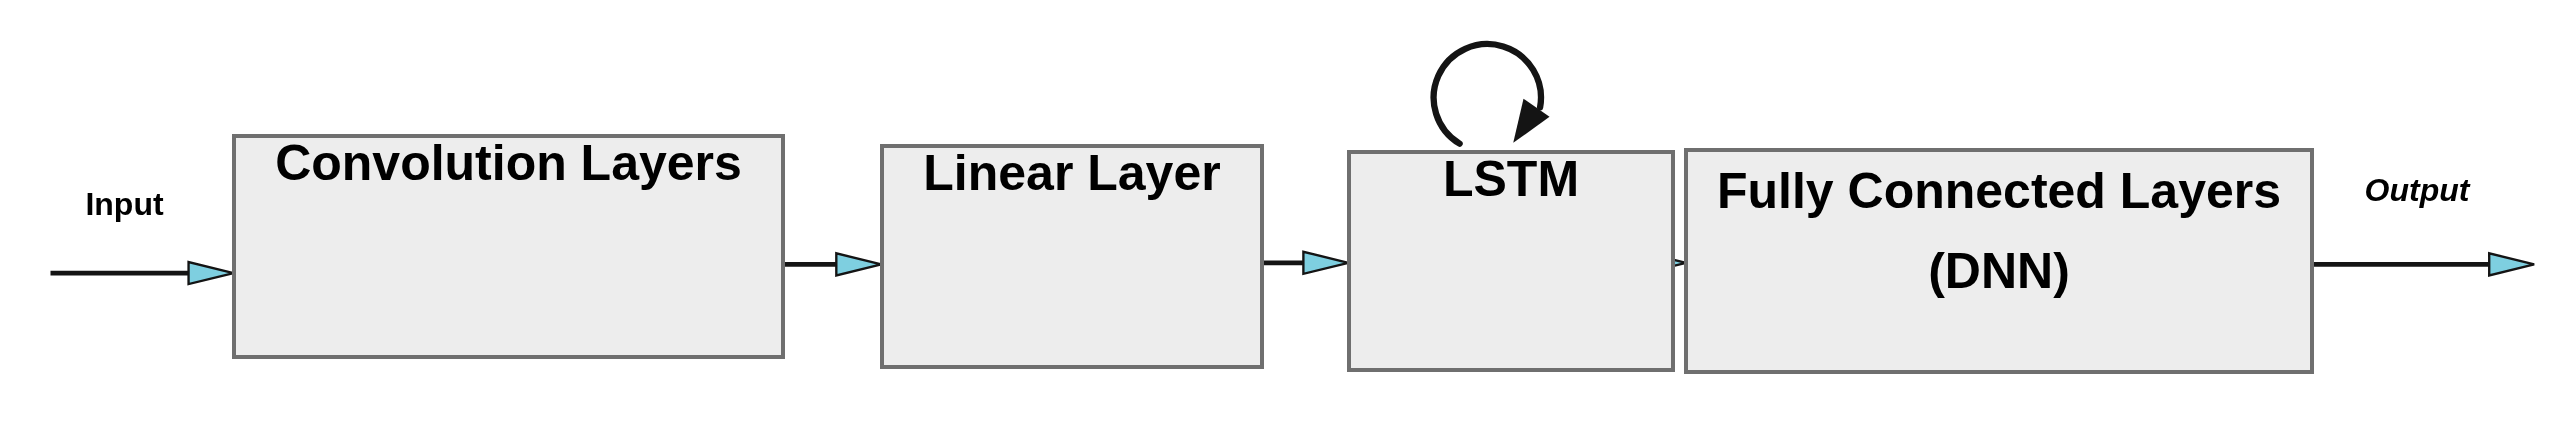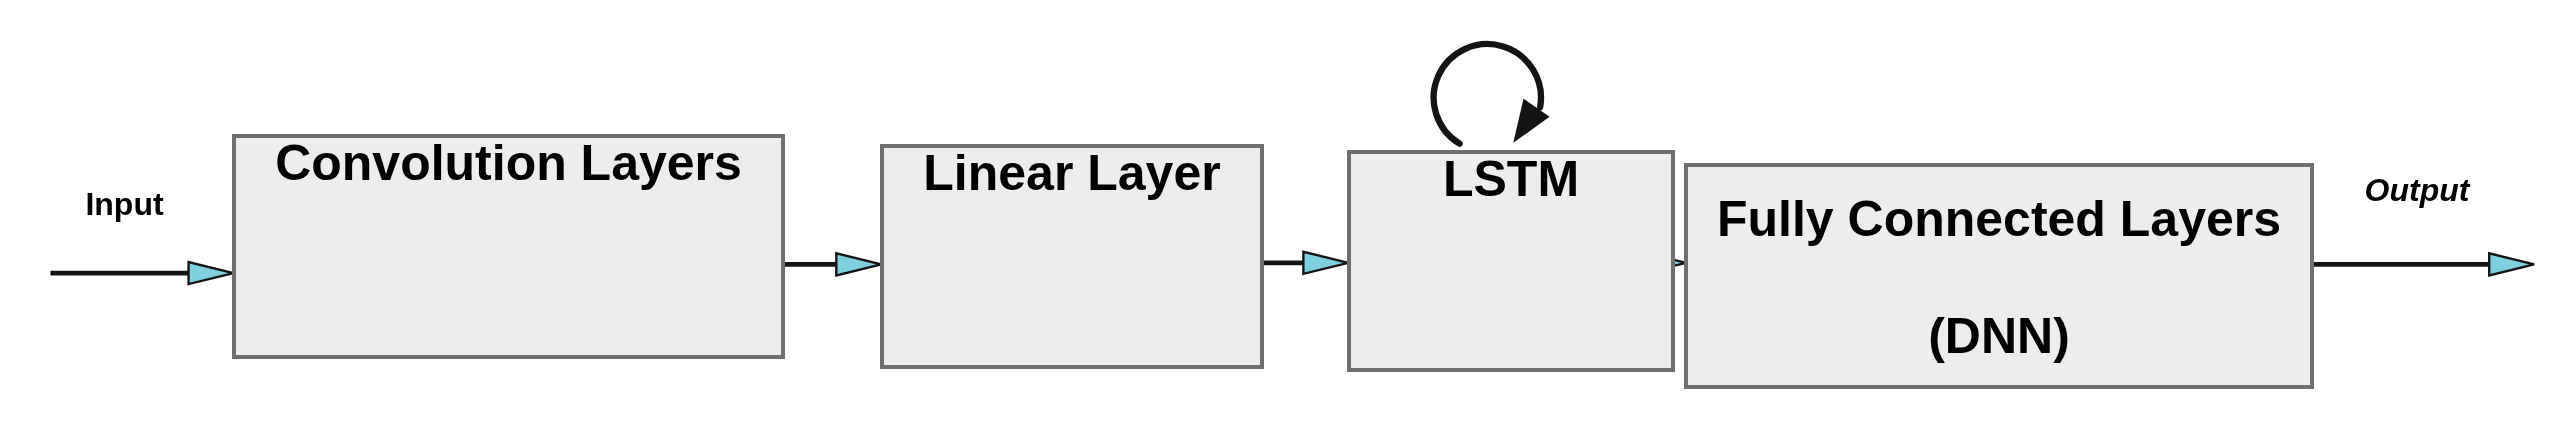--- a/index.html
+++ b/index.html
@@ -52,23 +52,23 @@
     justify-content: flex-start;
     text-align: center;
     color: var(--text, #000000);
     font-weight: bold;
     font-size: 50px;
     line-height: 1;
   }
   #node-conv   { left: 232px;  top: 134px; width: 553px; height: 225px; }
   #node-linear { left: 880px; top: 144px; width: 384px; height: 225px; }
   #node-lstm   { left: 1347px; top: 150px; width: 328px; height: 222px; }
-  #node-fc     { left: 1684px; top: 163px; width: 630px; height: 226px;
-                 justify-content: flex-start; padding-top: 27px; }
-  #node-fc .node-subline { margin-top: 67px; }
+  #node-fc     { left: 1684px; top: 148px; width: 630px; height: 226px;
+                 justify-content: flex-start; padding-top: 14px; }
+  #node-fc .node-subline { margin-top: 30px; }
   .flow-label {
     position: absolute;
     color: var(--text, #000000);
     font-weight: bold;
     font-size: 32px;
     line-height: 1;
     text-align: center;
     white-space: nowrap;
   }
   #label-input  { left: 44px;   top: 188px; width: 161px; }

